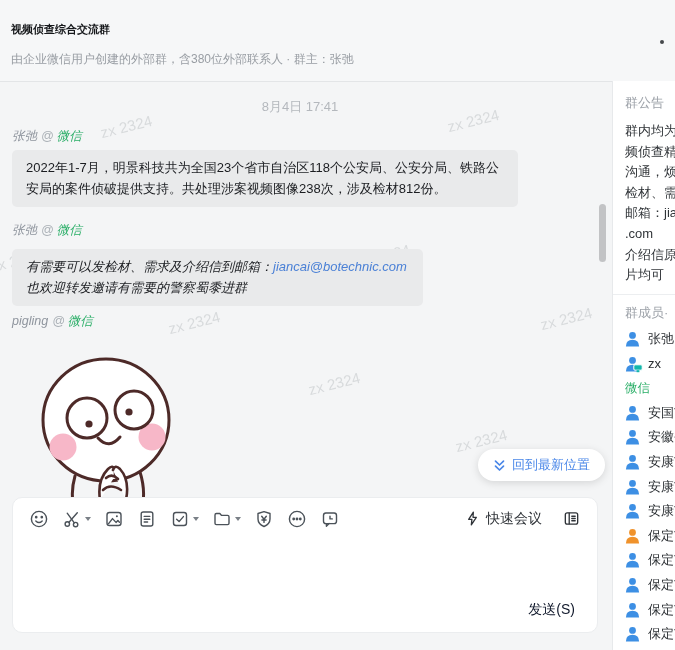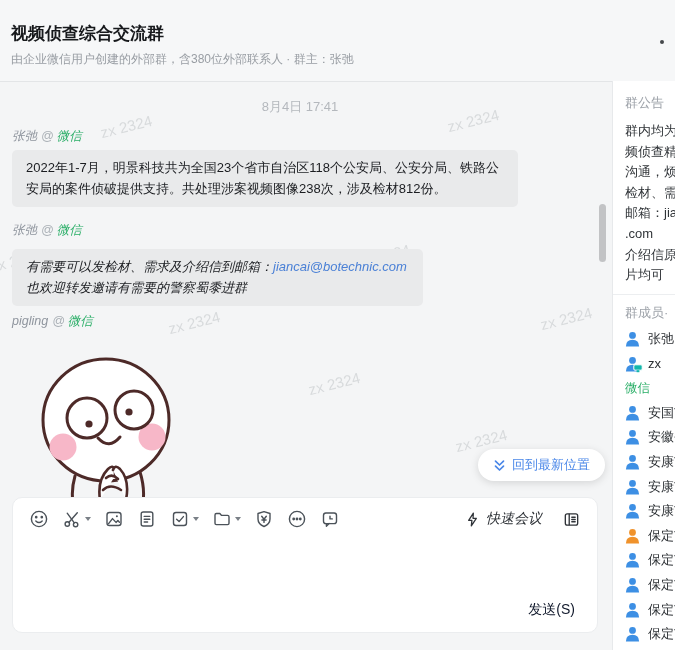--- a/index.html
+++ b/index.html
@@ -4,21 +4,21 @@
 <style>
   html,body{margin:0;padding:0;}
   body{width:675px;height:650px;overflow:hidden;font-family:"Liberation Sans","DejaVu Sans",sans-serif;}
   .app{position:relative;width:675px;height:650px;background:#f4f5f6;overflow:hidden;}
 
   
   .wm{position:absolute;color:rgba(145,150,155,0.28);font-size:15px;transform:rotate(-14deg);white-space:nowrap;z-index:1;}
 
   
   .header{position:absolute;left:0;top:0;width:675px;height:81px;background:#f6f7f8;border-bottom:1px solid #e3e5e7;z-index:6;}
-  .header .title{position:absolute;left:11px;top:22px;font-size:17px;font-weight:bold;color:#17191c;}
+  .header .title{position:absolute;left:11px;top:22px;font-size:11px;font-weight:bold;color:#17191c;}
   .header .subtitle{position:absolute;left:11px;top:51px;font-size:12px;color:#989da3;}
   .menu-dot{position:absolute;left:660px;top:40px;width:4px;height:4px;border-radius:50%;background:#45484c;}
 
   
   .chat{position:absolute;left:0;top:81px;width:612px;height:569px;z-index:2;}
   .ts{position:absolute;left:0;top:17px;width:600px;text-align:center;font-size:13px;color:#b4b8bd;}
   .sender{position:absolute;left:12px;font-size:12.5px;color:#8f959e;font-style:italic;}
   .sender .via-at{color:#aab0b6;margin-left:4px;}
   .sender .via{color:#2aae67;margin-left:3px;}
   .bubble{position:absolute;left:12px;background:#e9eaeb;border-radius:5px;padding:8px 14px;font-size:13px;line-height:20.5px;color:#1b1d21;box-sizing:border-box;}
@@ -27,21 +27,21 @@
   .b2{top:168px;width:411px;overflow:hidden;}
   .email{color:#4a80d6;text-decoration:none;}
   .sticker{position:absolute;left:28px;top:269px;z-index:2;}
 
   .scroll-btn{position:absolute;left:478px;top:368px;height:32px;padding:11px 15px;background:#fff;border:none;border-radius:16px;box-shadow:0 2px 8px rgba(0,0,0,0.13);display:flex;align-items:center;gap:6px;font-size:13px;color:#4a87e8;cursor:pointer;z-index:3;font-family:inherit;}
 
   .chat-scrollbar{position:absolute;left:599px;top:123px;width:7px;height:58px;border-radius:3.5px;background:#c2c3c5;z-index:4;}
 
   
   .composer{position:absolute;left:12px;top:497px;width:586px;height:136px;background:#fff;border:1px solid #ebedef;border-radius:10px;box-sizing:border-box;z-index:5;}
-  .toolbar{display:flex;align-items:center;padding:11px 16px 0 16px;font-style:italic;}
+  .toolbar{display:flex;align-items:flex-start;padding:11px 16px 0 16px;}
   .tb-left{display:flex;align-items:center;gap:13px;}
   .tb-item{display:flex;align-items:center;gap:3px;cursor:pointer;}
   .tb-item svg{display:block;}
   .caret{width:0;height:0;border-left:3.5px solid transparent;border-right:3.5px solid transparent;border-top:4.5px solid #7a8087;}
   .tb-right{margin-left:auto;display:flex;align-items:center;gap:20px;}
   .quick-meeting{display:flex;align-items:center;gap:5px;font-size:14px;color:#2f3338;cursor:pointer;}
   .send{position:absolute;right:22px;bottom:13px;font-size:14px;color:#0f172a;cursor:pointer;}
 
   
   .sidebar{position:absolute;left:612px;top:81px;width:120px;height:569px;background:#fff;border-left:1px solid #e7e9eb;box-sizing:border-box;z-index:6;overflow:hidden;}

